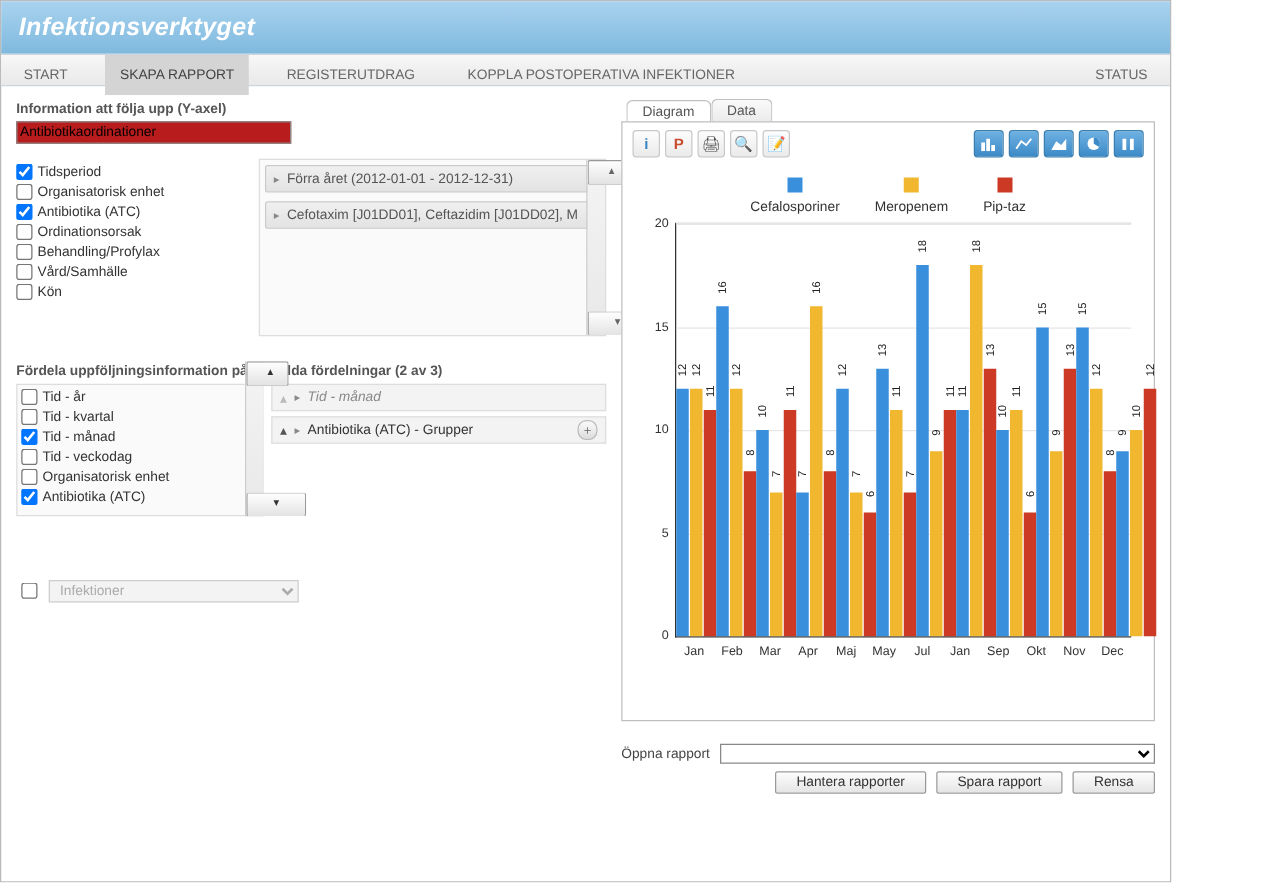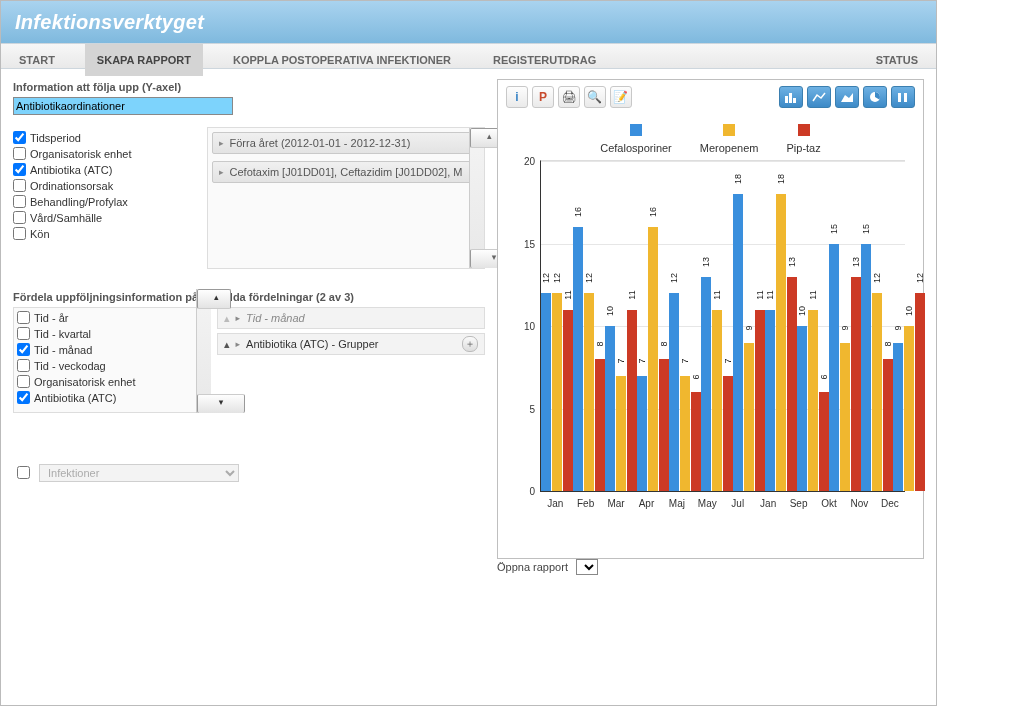--- a/index.html
+++ b/index.html
@@ -8,28 +8,28 @@
   .titlebar {
     height:42px;
     background: linear-gradient(#a9d3ef,#7fb9de);
     display:flex; align-items:center; padding:0 14px;
   }
   .titlebar h1 { margin:0; color:#fff; font-weight:bold; font-size:20px; font-style:italic; letter-spacing:0.3px;}
   .menubar {
     height:24px; background:linear-gradient(#f7f7f7,#e9e9e9); border-top:1px solid #cdd6dd; border-bottom:1px solid #cdd6dd;
     display:flex; align-items:stretch; gap:18px; padding:0 6px;
   }
-  .menubar .item { display:flex; align-items:center; padding:16px 12px; font-size:11px; font-weight:bold; color:#666; cursor:pointer;}
+  .menubar .item { display:flex; align-items:center; padding:16px 12px; font-size:11px; font-weight:normal; color:#666; cursor:pointer;}
   .menubar .item.active { background:#d4d4d4; color:#444;}
   .menubar .spacer { flex:1; }
   .main { display:flex; padding:10px 12px 12px 12px; gap:12px; height:calc(706px - 42px - 24px - 2px); box-sizing:border-box; }
   .left { width:472px; }
   .right { flex:1; display:flex; flex-direction:column; }
   .section-title { font-size:11px; font-weight:bold; color:#555; margin:2px 0 4px 0;}
-  .dropdown { appearance:none; -webkit-appearance:none; border:1px solid #888; background:#7dd3fc; font-size:11px; padding:1px 2px; height:18px;}
+  .dropdown { appearance:none; -webkit-appearance:none; border:1px solid #888; background:#b91c1c; font-size:11px; padding:1px 2px; height:18px;}
   .yaxis-select { width:220px; }
   .filter-area { display:flex; gap:4px; margin-top:2px;}
   .filter-list { width:190px; display:flex; flex-direction:column; gap:3px; padding-top:4px;}
   .chk-row { display:flex; align-items:center; gap:4px; font-size:11px; color:#333;}
   .chk-row input[type=checkbox]{ width:13px; height:13px; margin:0;}
   .filter-dropdowns { flex:1; position:relative; background:#fafafa; border:1px solid #ddd; padding:4px 4px 4px 4px; height:142px; box-sizing:border-box;}
   .fd-row { background:linear-gradient(#f0f0f0,#e3e3e3); border:1px solid #c9c9c9; border-radius:2px; font-size:11px; color:#555; height:20px; display:flex; align-items:center; padding:0 6px; margin-bottom:6px;}
   .fd-row .tri { margin-right:6px; color:#888; font-size:9px;}
   .filter-dropdowns .scrollbar { position:absolute; right:0; top:0; bottom:0; width:14px; background:linear-gradient(#f4f4f4,#e8e8e8); border-left:1px solid #ccc;}
   .filter-dropdowns .scrollbar .btn { height:14px; background:linear-gradient(#fefefe,#e3e3e3); border-bottom:1px solid #ccc; font-size:9px; text-align:center; color:#666;}
@@ -63,38 +63,38 @@
   .legend .sw { width:12px; height:12px;}
   .plot { position:relative; height:330px; margin-left:34px; margin-right:10px; border-left:1px solid #333; border-bottom:1px solid #333; border-top:1px solid #ddd;}
   .grid-line { position:absolute; left:0; right:0; height:0; border-top:1px solid #e6e6e6;}
   .ytick { position:absolute; right:100%; padding-right:6px; font-size:10px; color:#333; transform:translateY(-50%);}
   .xlabels { display:flex; margin-left:34px; margin-right:10px;}
   .xlabels .xl { flex:1; text-align:center; font-size:10px; color:#333; padding-top:6px;}
   .bars { position:absolute; left:0; right:0; top:0; bottom:0; display:flex;}
   .group { flex:1; display:flex; align-items:flex-end; justify-content:center; gap:1px; position:relative;}
   .bar { width:10px; position:relative;}
   .bar .val { position:absolute; left:50%; transform:translateX(-50%) rotate(-90deg); transform-origin:center; font-size:9px; color:#222; bottom:100%; margin-bottom:10px; white-space:nowrap;}
-  .footer-right { display:flex; flex-direction:row; gap:6px; align-items:flex-end;}
+  .footer-right { display:flex; flex-direction:column; gap:6px; margin-top:18px;}
   .open-row { display:flex; align-items:center; gap:8px; font-size:11px;}
   .open-select { flex:1; height:16px; border:1px solid #888; background:#fff;}
   .btn-row { display:flex; justify-content:flex-end; gap:8px;}
   .btn { border:1px solid #999; background:linear-gradient(#fdfdfd,#e5e5e5); border-radius:2px; font-size:11px; padding:2px 16px; cursor:pointer; color:#333;}
 </style>
 </head>
 <body>
 
 <div class="window">
   <div class="titlebar">
     <h1>Infektionsverktyget</h1>
   </div>
   <div class="menubar">
     <div class="item">START</div>
     <div class="item active">SKAPA RAPPORT</div>
+    <div class="item">REGISTERUTDRAG</div>
     <div class="item">KOPPLA POSTOPERATIVA INFEKTIONER</div>
-    <div class="item">REGISTERUTDRAG</div>
     <div class="spacer"></div>
     <div class="item">STATUS</div>
   </div>
 
   <div class="main">
     <div class="left">
 
       <div class="section-title">Information att följa upp (Y-axel)</div>
       <select class="dropdown yaxis-select">
         <option>Antibiotikaordinationer</option>
@@ -204,20 +204,24 @@
       <div class="andel-row">
         <input type="checkbox" style="">
         <select class="andel-select" disabled="">
           <option>Infektioner</option>
         </select>
       </div>
 
     </div>
 
     <div class="right">
+      <div class="tabs">
+        <div class="tab active">Diagram</div>
+        <div class="tab">Data</div>
+      </div>
       <div class="chart-panel">
         <div class="toolbar">
           <div class="icon-btn" style="color:#3b85c7;font-weight:bold;">i</div>
           <div class="icon-btn" style="color:#c84b2e;font-weight:bold;">P</div>
           <div class="icon-btn">🖨</div>
           <div class="icon-btn">🔍</div>
           <div class="icon-btn">📝</div>
           <div class="chart-types">
             <div class="ct">
                 <svg width="14" height="12">
@@ -426,16 +430,21 @@
               <div class="xl">Dec</div>
             </div>
         </div>
       </div>
 
       <div class="footer-right">
         <div class="open-row">
           <span>Öppna rapport</span>
           <select class="open-select"></select>
         </div>
+        <div class="btn-row">
+          <button class="btn">Hantera rapporter</button>
+          <button class="btn">Spara rapport</button>
+          <button class="btn">Rensa</button>
+        </div>
       </div>
     </div>
   </div>
 </div>
 
 </body></html>

